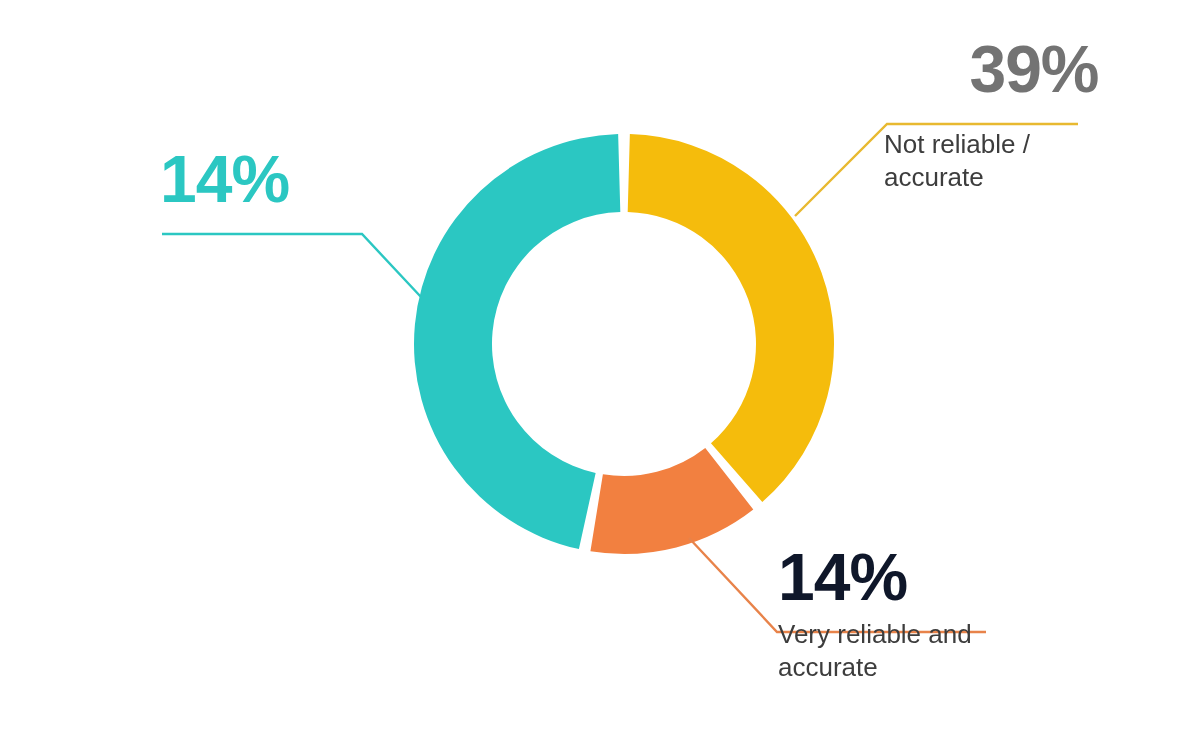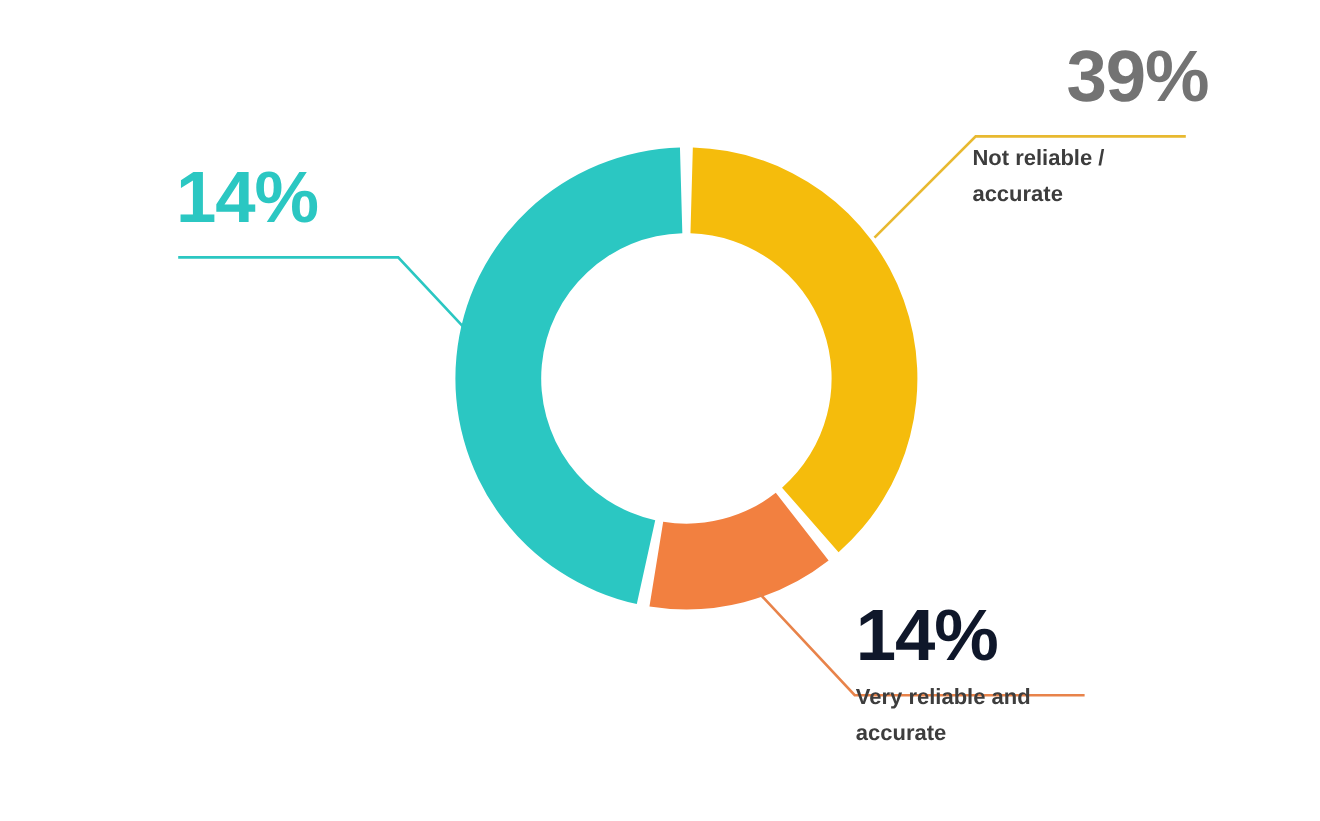--- a/index.html
+++ b/index.html
@@ -31,24 +31,24 @@
   }
   .pct {
     font-size: 66px;
     font-weight: bold;
     line-height: 1;
     letter-spacing: -1px;
     white-space: nowrap;
     margin: 0;
   }
   .desc {
-    font-size: 20px;
+    font-size: 26px;
     line-height: 33px;
     color: #3d3d3d;
-    font-weight: bold;
+    font-weight: normal;
     margin: 0;
   }
 
   
   #callout-not-reliable {
     left: 884px;
     top: 36px;
     width: 300px;
   }
   #callout-not-reliable .pct { color: #737373; text-align: center; }

